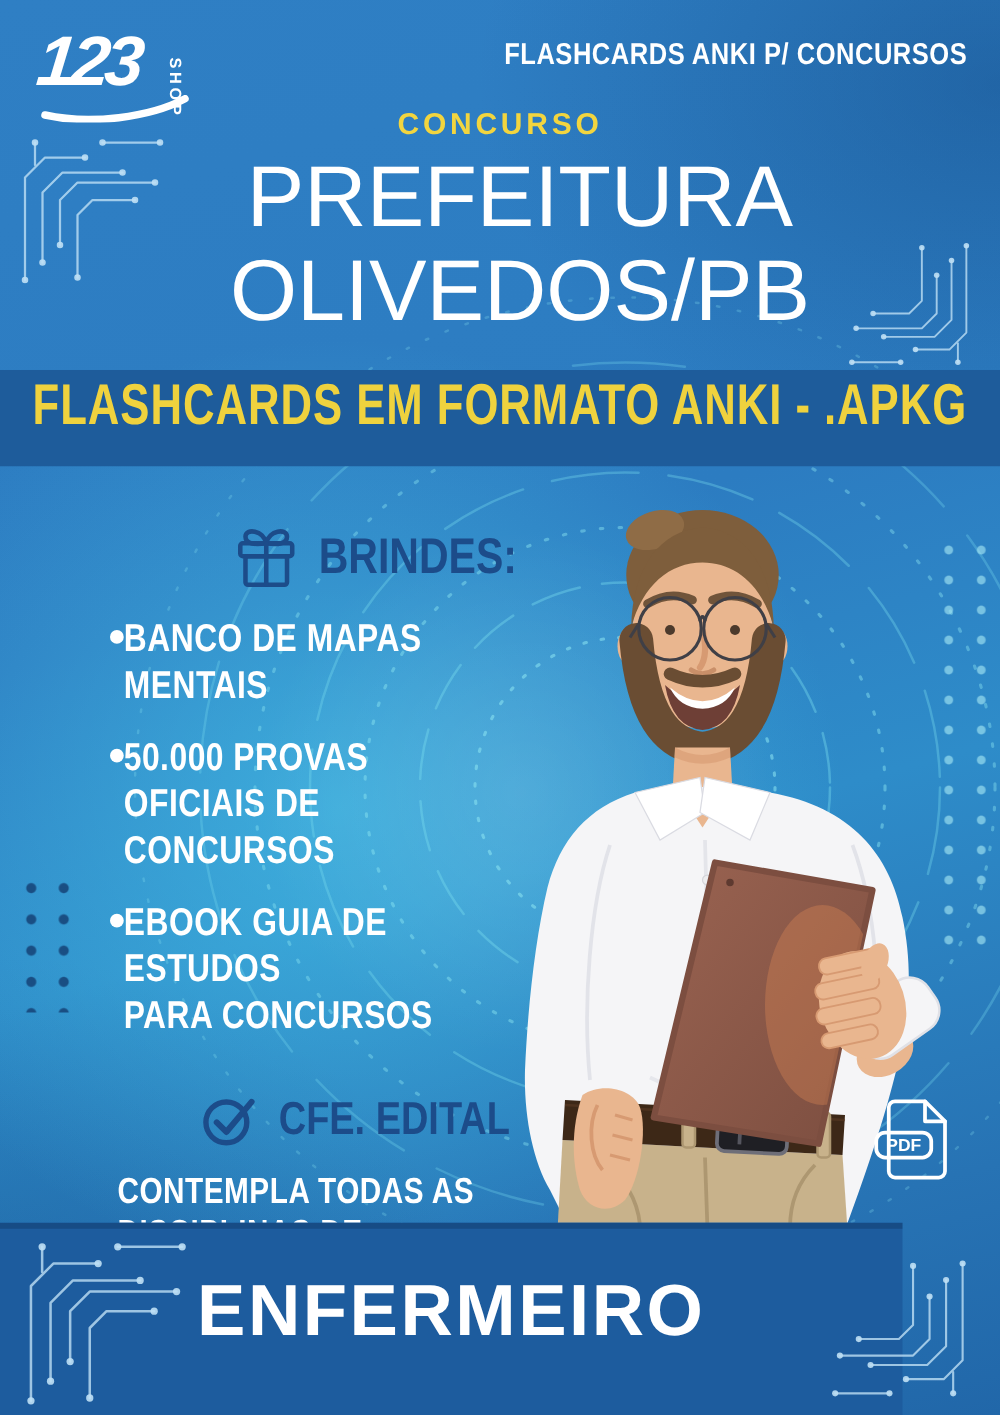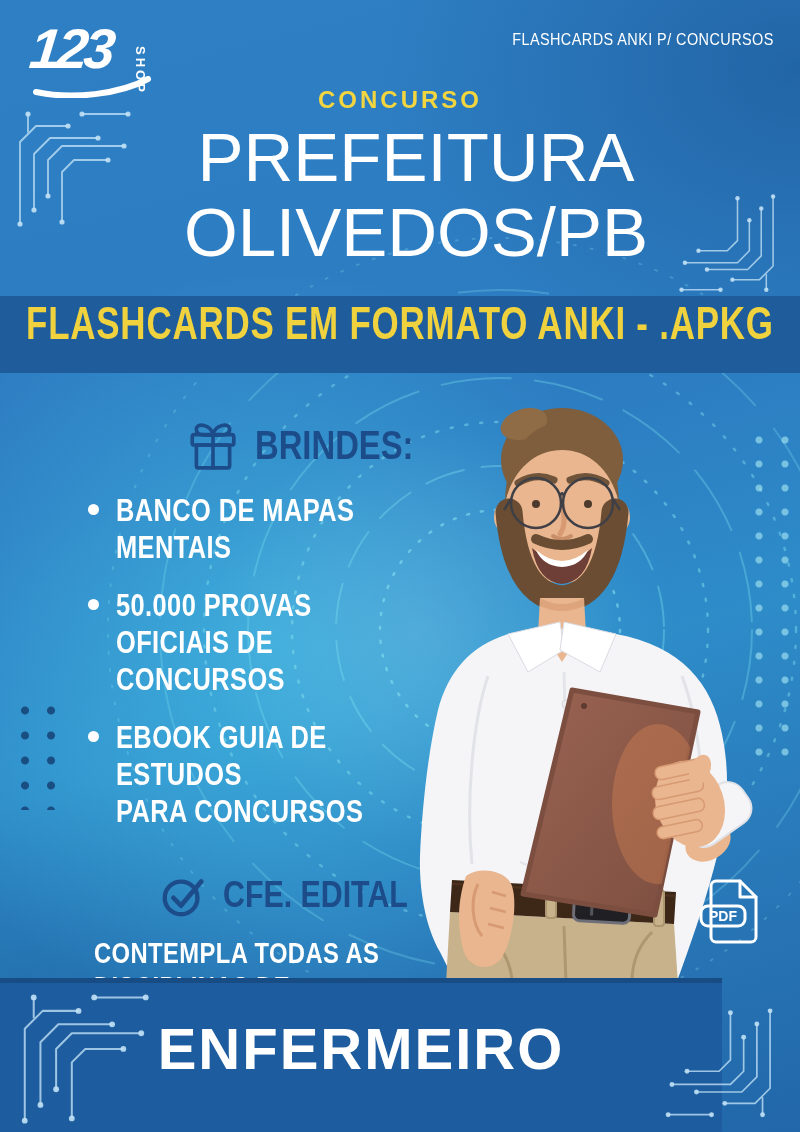--- a/index.html
+++ b/index.html
@@ -15,36 +15,36 @@
   }
   .cond   { display:inline-block; transform:scaleX(0.82); transform-origin:left center; white-space:pre-line; }
   .cond-c { display:inline-block; transform:scaleX(0.76); transform-origin:center center; white-space:nowrap; }
   .cond-r { display:inline-block; transform:scaleX(0.85); transform-origin:right center; white-space:nowrap; }
 
   
   .logo { position:absolute; left:30px; top:20px; width:170px; height:92px; color:#fff; z-index:4; }
   .logo-num { font-size:56px; font-weight:900; font-style:italic; letter-spacing:-4px; transform:skewX(-6deg); line-height:58px; }
   .logo-shop { position:absolute; left:118px; top:26px; transform:rotate(90deg); transform-origin:left top; font-size:13px; font-weight:bold; letter-spacing:3px; }
   .logo-swoosh { position:absolute; left:2px; top:56px; }
-  .tagline { position:absolute; top:30px; right:26px; color:#fff; font-size:17px; font-weight:normal; letter-spacing:0.5px; z-index:4; }
+  .tagline { position:absolute; top:30px; right:26px; color:#fff; font-size:24px; font-weight:bold; letter-spacing:0.5px; z-index:4; }
 
   
   .kicker { position:absolute; top:86px; left:0; width:100%; text-align:center; color:#F2D53F; font-size:24px; font-weight:bold; letter-spacing:3px; z-index:4; }
   .title  { position:absolute; top:120px; left:0; width:100%; text-align:center; color:#fff; font-weight:normal; font-size:69px; line-height:75px; z-index:4;margin-left:16px; }
 
   
   .banner { position:absolute; top:296px; left:0; width:800px; height:77px; background:#1E5C9B; display:flex; justify-content:center; z-index:4; }
   .banner-label { color:#EFD23E; font-size:46px; font-weight:bold; letter-spacing:1px; }
 
   
   .content { position:absolute; left:88px; top:418px; width:360px; z-index:5; color:#fff; }
   .heading-row { display:flex; align-items:center; gap:15px;justify-content:flex-end; }
   .navy-heading { color:#1C4C8A; font-size:40px; font-weight:bold; line-height:44px; }
   .blist { list-style:none; margin:20px 0 0 0; padding:0; }
-  .blist li { display:flex; gap:17px; margin-bottom:21px; align-items:flex-start; }
+  .blist li { display:flex; margin-bottom:21px; align-items:flex-start; }
   .bullet-dot { width:11px; height:11px; border-radius:50%; background:#fff; margin-top:12px; flex:none; }
   .btext { font-size:31px; font-weight:bold; line-height:37px; letter-spacing:0.5px; }
   .edital-row { margin-top:40px; }
   .edital-heading { font-size:37px; }
   .para { margin-top:16px; margin-left:6px; font-size:29px; font-weight:bold; line-height:34px; letter-spacing:0.5px; }
 
   
   .rings { position:absolute; left:0; top:0; z-index:1; pointer-events:none; }
   .dots-right { position:absolute; left:746px; top:428px; width:52px; height:330px; z-index:2;
     background-image:radial-gradient(circle, rgba(170,235,245,0.60) 3px, transparent 4px);

